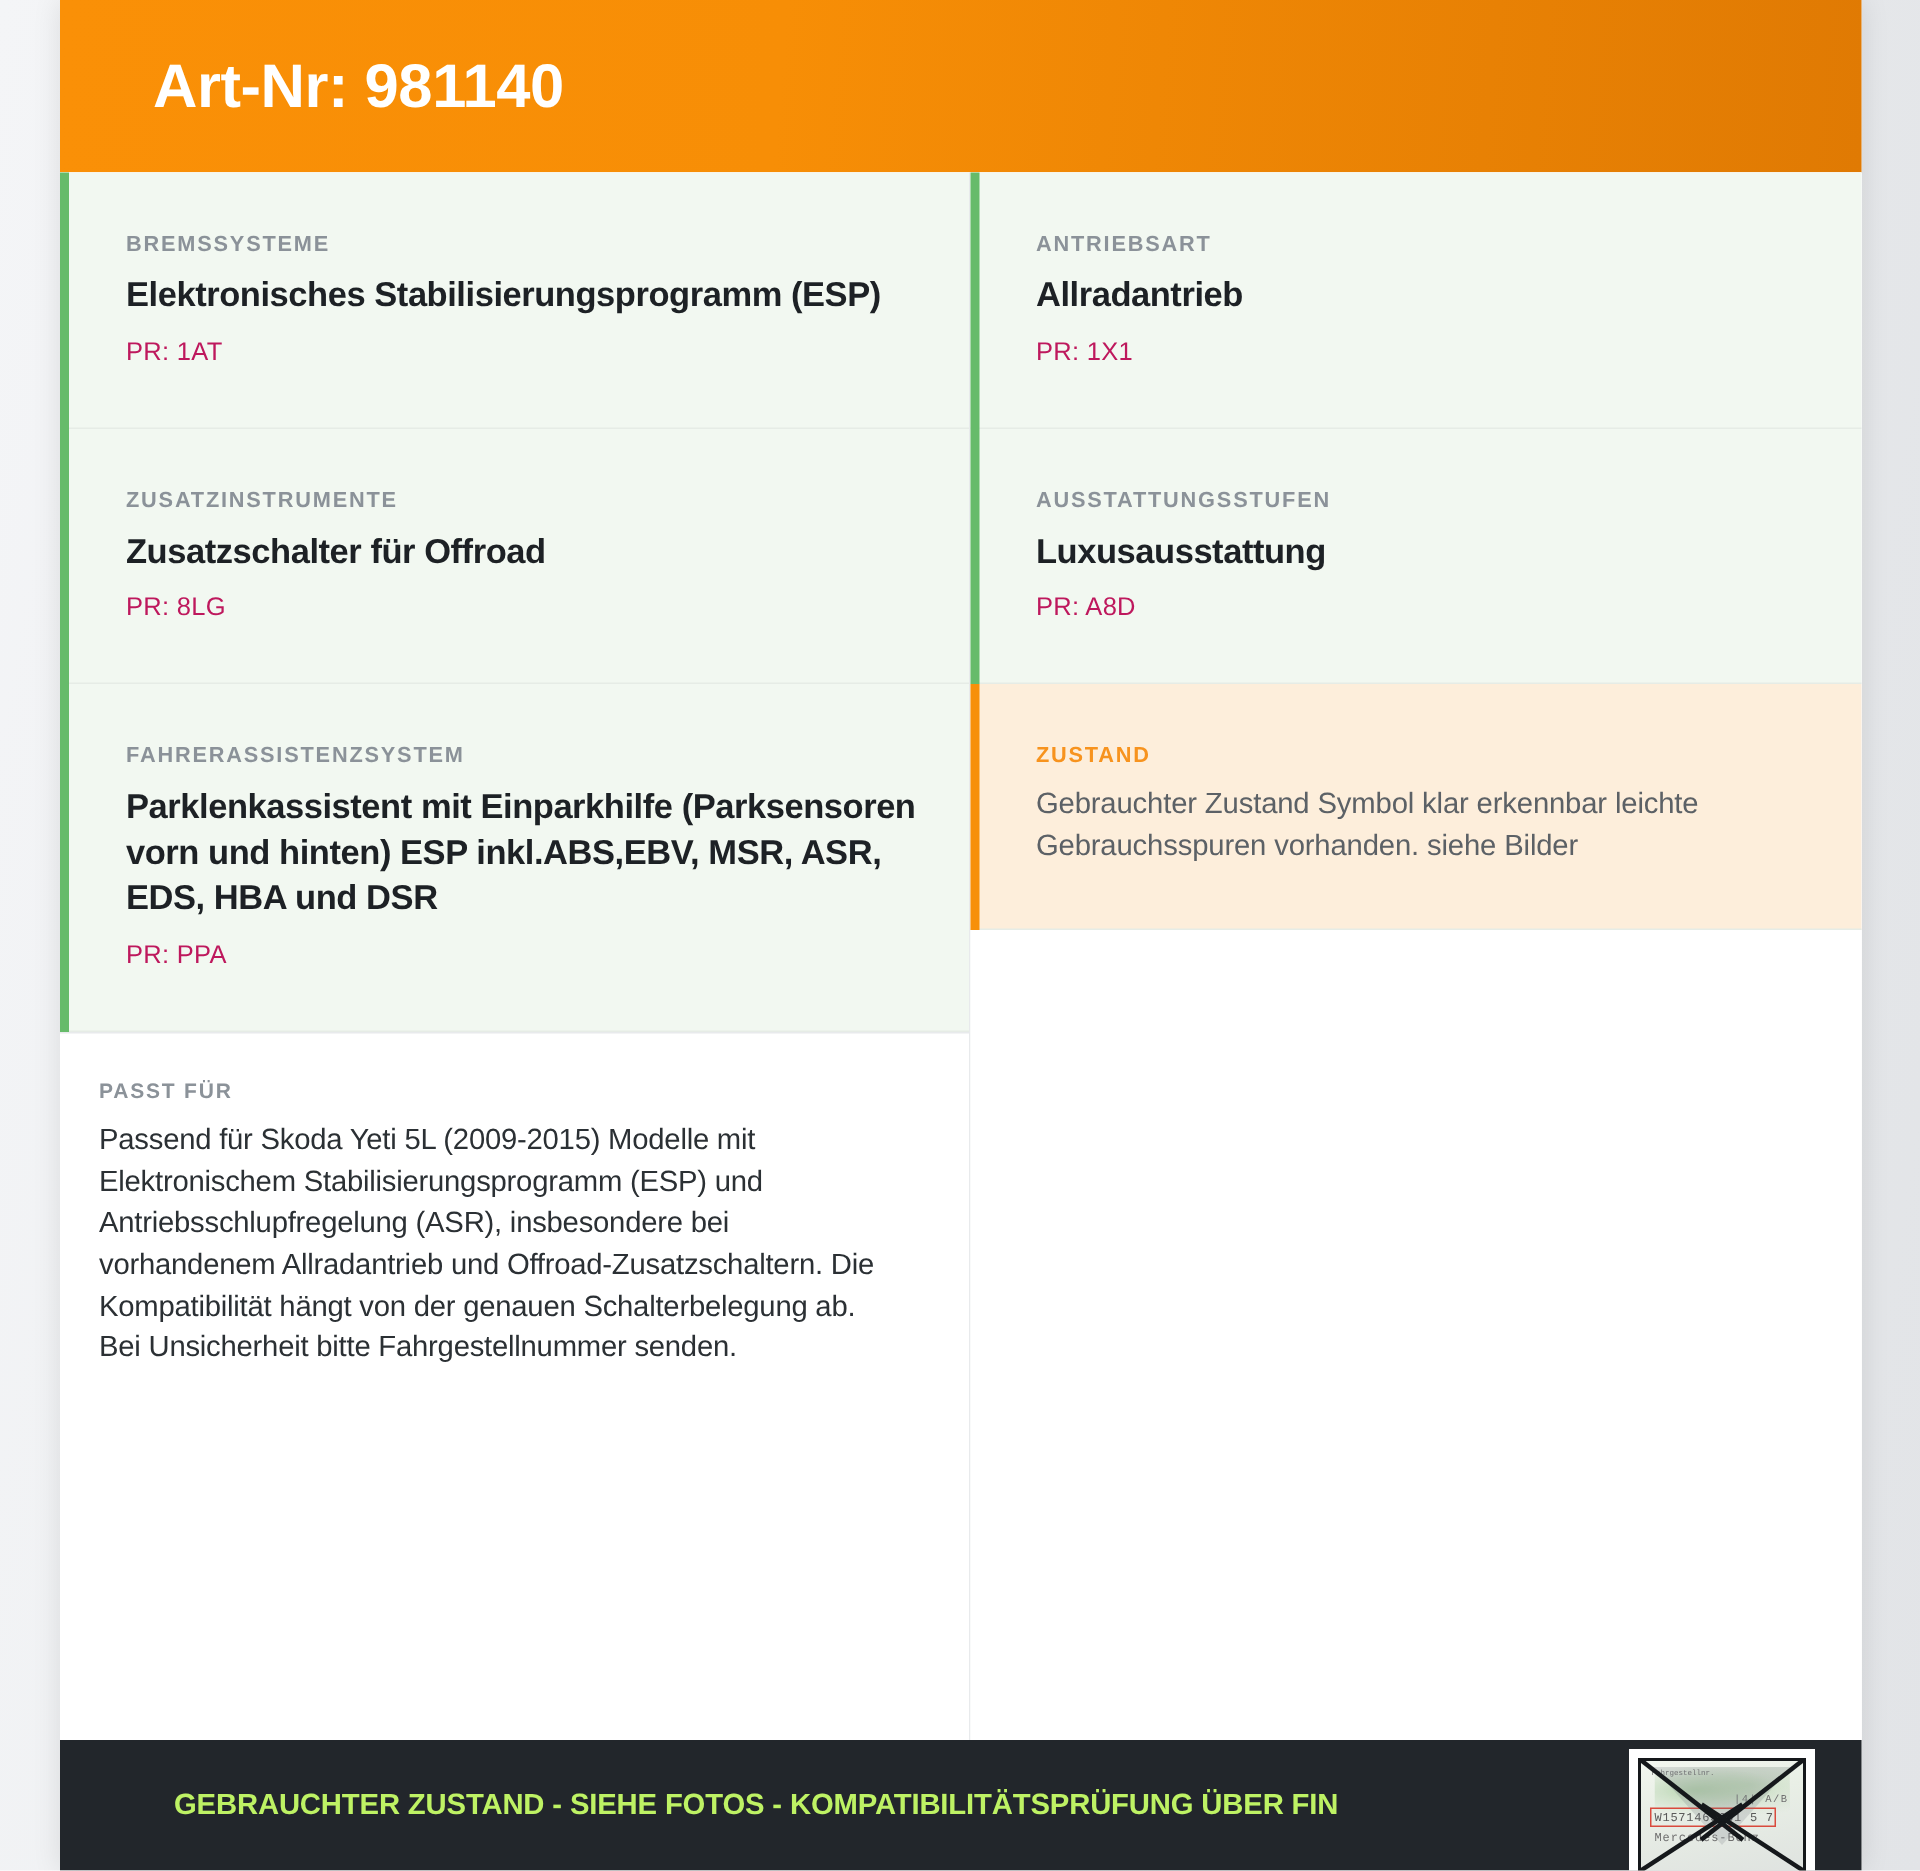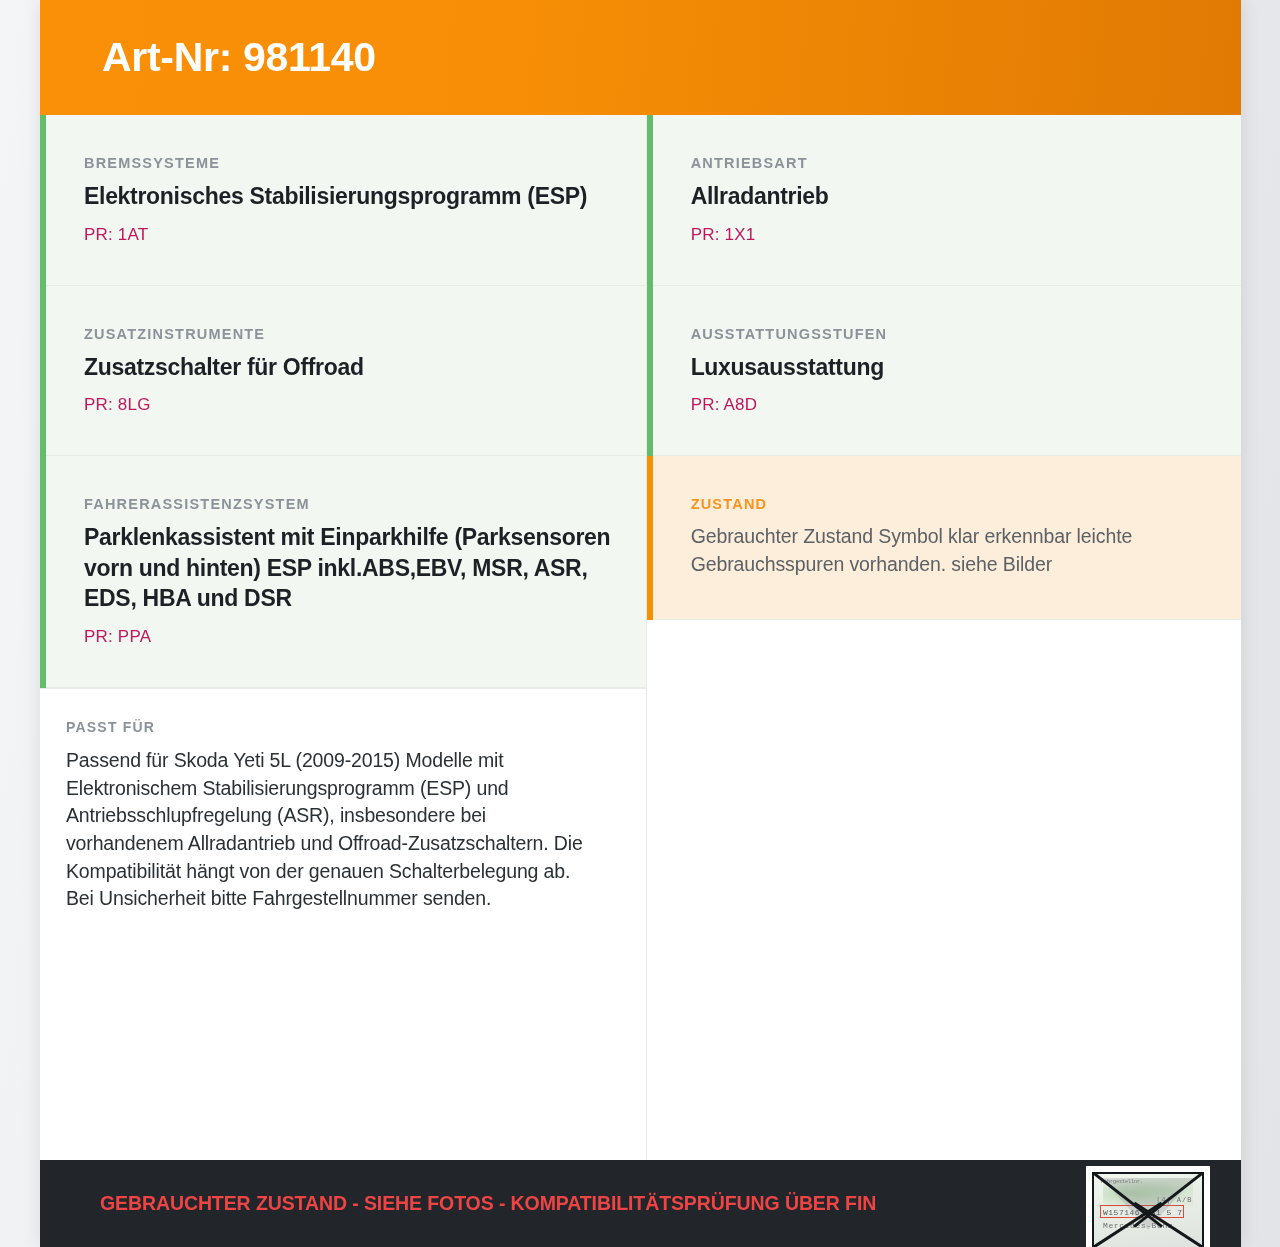--- a/index.html
+++ b/index.html
@@ -142,24 +142,25 @@
   
   .footer {
     flex: 0 0 87px;
     background: #22262b;
     display: flex;
     align-items: center;
     position: relative;
     padding-left: 60px;
   }
   .footer-text {
-    color: #ef4444;
+    color: #bef264;
     font-size: 19.5px;
     font-weight: bold;
     letter-spacing: -0.1px;
+    margin-left: 16px;
   }
 
   
   .footer-thumb {
     position: absolute;
     right: 31px;
     top: 6px;
     width: 124px;
     height: 90px;
     background: #ffffff;

